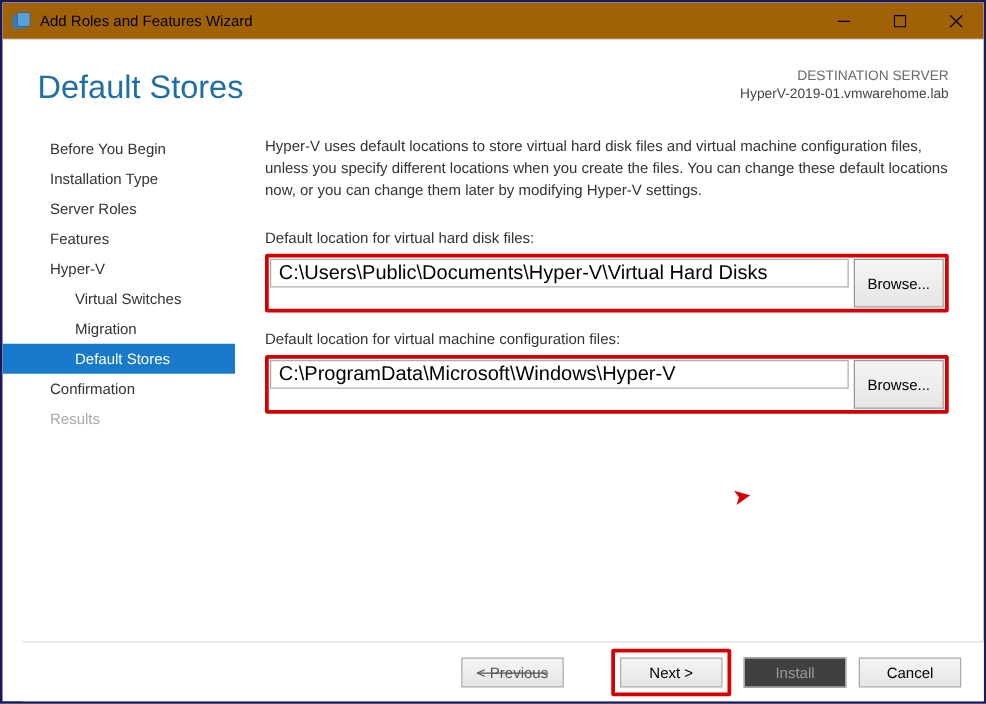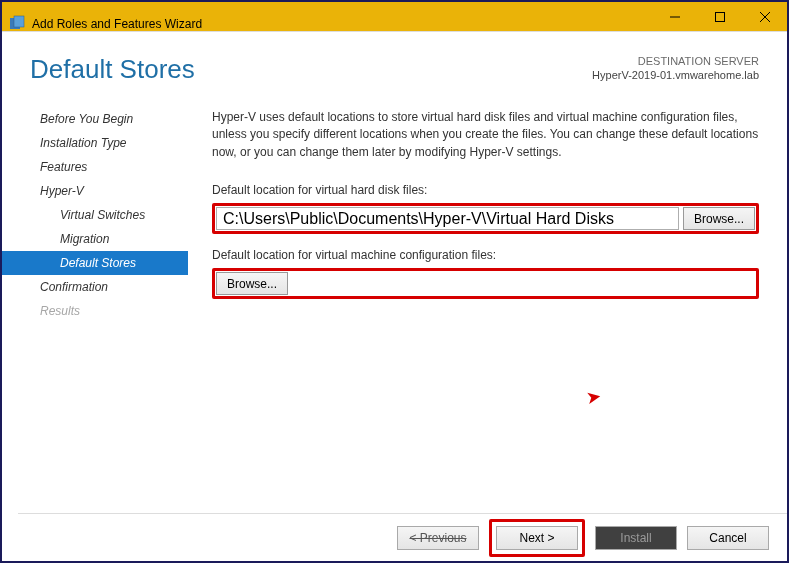--- a/index.html
+++ b/index.html
@@ -8,23 +8,23 @@
     font-family: "Segoe UI", Tahoma, sans-serif;
     background: #fff;
     width: 789px;
     height: 563px;
     overflow: hidden;
     border: 2px solid #1a1a5a;
   }
   .titlebar {
     height: 30px;
     display: flex;
-    align-items: flex-end;
+    align-items: center;
     border-bottom: 1px solid #ddd;
-    background: #eab308;
+    background: #a16207;
     font-size: 12px;
   }
   .titlebar .app-icon {
     width: 16px; height: 16px;
     margin: 0 7px;
     display: flex; align-items: center; justify-content: center;
   }
   .titlebar .title { flex: 0 0 auto; color: #000; }
   .titlebar .spacer { flex: 1; }
   .win-btn {
@@ -56,21 +56,20 @@
   .dest-block .val { color: #444; padding-left: 12px; }
   .body-row {
     display: flex;
     padding: 0 0 0 0;
     height: 400px;
   }
   .sidebar {
     width: 186px;
     padding: 12px 0 0 0;
     font-size: 12px;
-    font-style: italic;
   }
   .nav-item {
     padding: 5px 0 5px 38px;
     color: #333;
     cursor: pointer;
     line-height: 14px;
   }
   .nav-item.sub { padding-left: 58px; }
   .nav-item.active {
     background: #1979ca;
@@ -98,21 +97,21 @@
     border: 1px solid #aeaeae;
     font-size: 16px;
     font-family: inherit;
     padding: 0 6px;
     background: #fff;
     color: #000;
     margin-right: 4px;
   }
   .browse-btn {
     width: 72px;
-    height: 23px;
+    height: 39px;
     border: 1px solid #999;
     background: linear-gradient(#f5f5f5,#e5e5e5);
     font-size: 12px;
     font-family: inherit;
     cursor: pointer;
   }
   .footer {
     position: absolute;
     bottom: 2px; left: 18px; right: 2px;
     height: 48px;
@@ -140,20 +139,21 @@
   }
   .wiz-btn.prev {
     color: #555;
     text-decoration: line-through;
   }
   .next-wrap {
     border: 3px solid #d60000;
     border-radius: 2px;
     padding: 4px;
     display: inline-flex;
+    margin-left: 28px;
   }
   .annot-cursor {
     position: absolute;
     left: 586px;
     top: 386px;
     color: #d60000;
     font-size: 18px;
     transform: rotate(-10deg);
     pointer-events: none;
   }
@@ -199,40 +199,42 @@
   <div class="dest-block">
     <div class="lbl">DESTINATION SERVER</div>
     <div class="val">HyperV-2019-01.vmwarehome.lab</div>
   </div>
 </div>
 
 <div class="body-row">
   <div class="sidebar" id="sidebar">
       <div class="nav-item">Before You Begin</div>
       <div class="nav-item">Installation Type</div>
+      <div class="nav-item">Server Roles</div>
       <div class="nav-item">Features</div>
       <div class="nav-item">Hyper-V</div>
       <div class="nav-item sub">Virtual Switches</div>
       <div class="nav-item sub">Migration</div>
       <div class="nav-item sub active">Default Stores</div>
       <div class="nav-item">Confirmation</div>
       <div class="nav-item disabled">Results</div>
     </div>
 
   <div class="content">
     <div class="intro">Hyper-V uses default locations to store virtual hard disk files and virtual machine configuration files, unless you specify different locations when you create the files. You can change these default locations now, or you can change them later by modifying Hyper-V settings.</div>
 
     <div class="field-label">Default location for virtual hard disk files:</div>
     <div class="field-row">
       <input class="path-input" value="C:\Users\Public\Documents\Hyper-V\Virtual Hard Disks" style="">
       <button class="browse-btn">Browse...</button>
     </div>
 
     <div class="field-label">Default location for virtual machine configuration files:</div>
     <div class="field-row">
+      <input class="path-input" value="C:\ProgramData\Microsoft\Windows\Hyper-V" style="">
       <button class="browse-btn">Browse...</button>
     </div>
   </div>
 </div>
 
 <div class="annot-cursor">➤</div>
 
 <svg class="annot-arrow" width="40" height="30">
   <defs>
     <marker id="ah" markerWidth="6" markerHeight="6" refX="5" refY="3" orient="auto">

